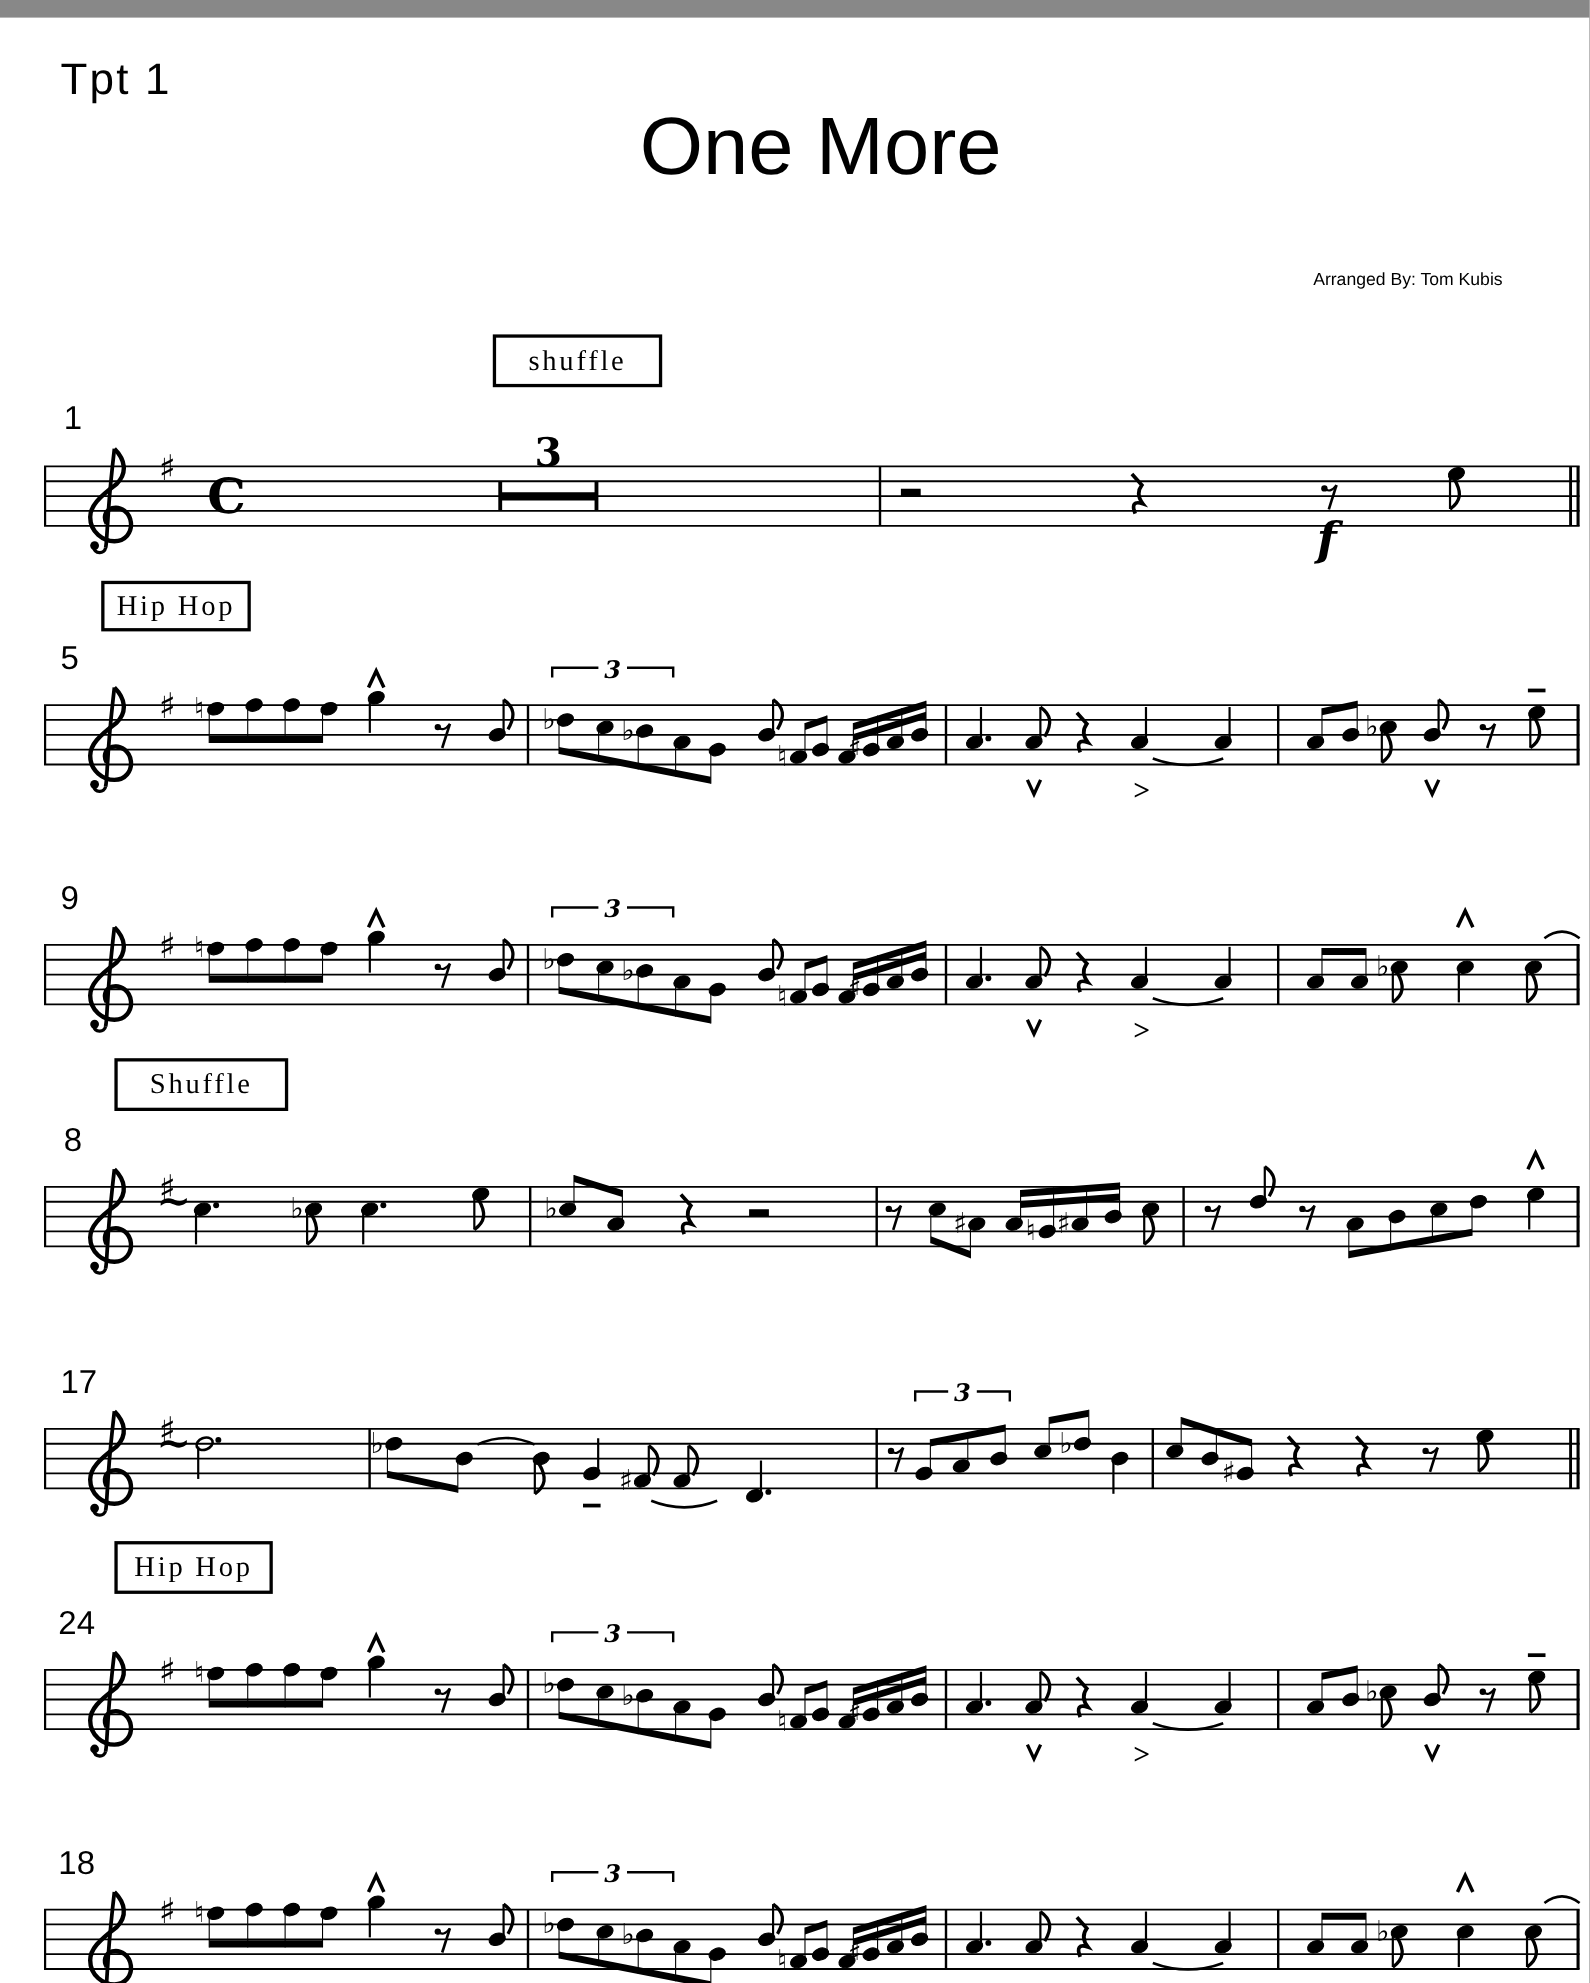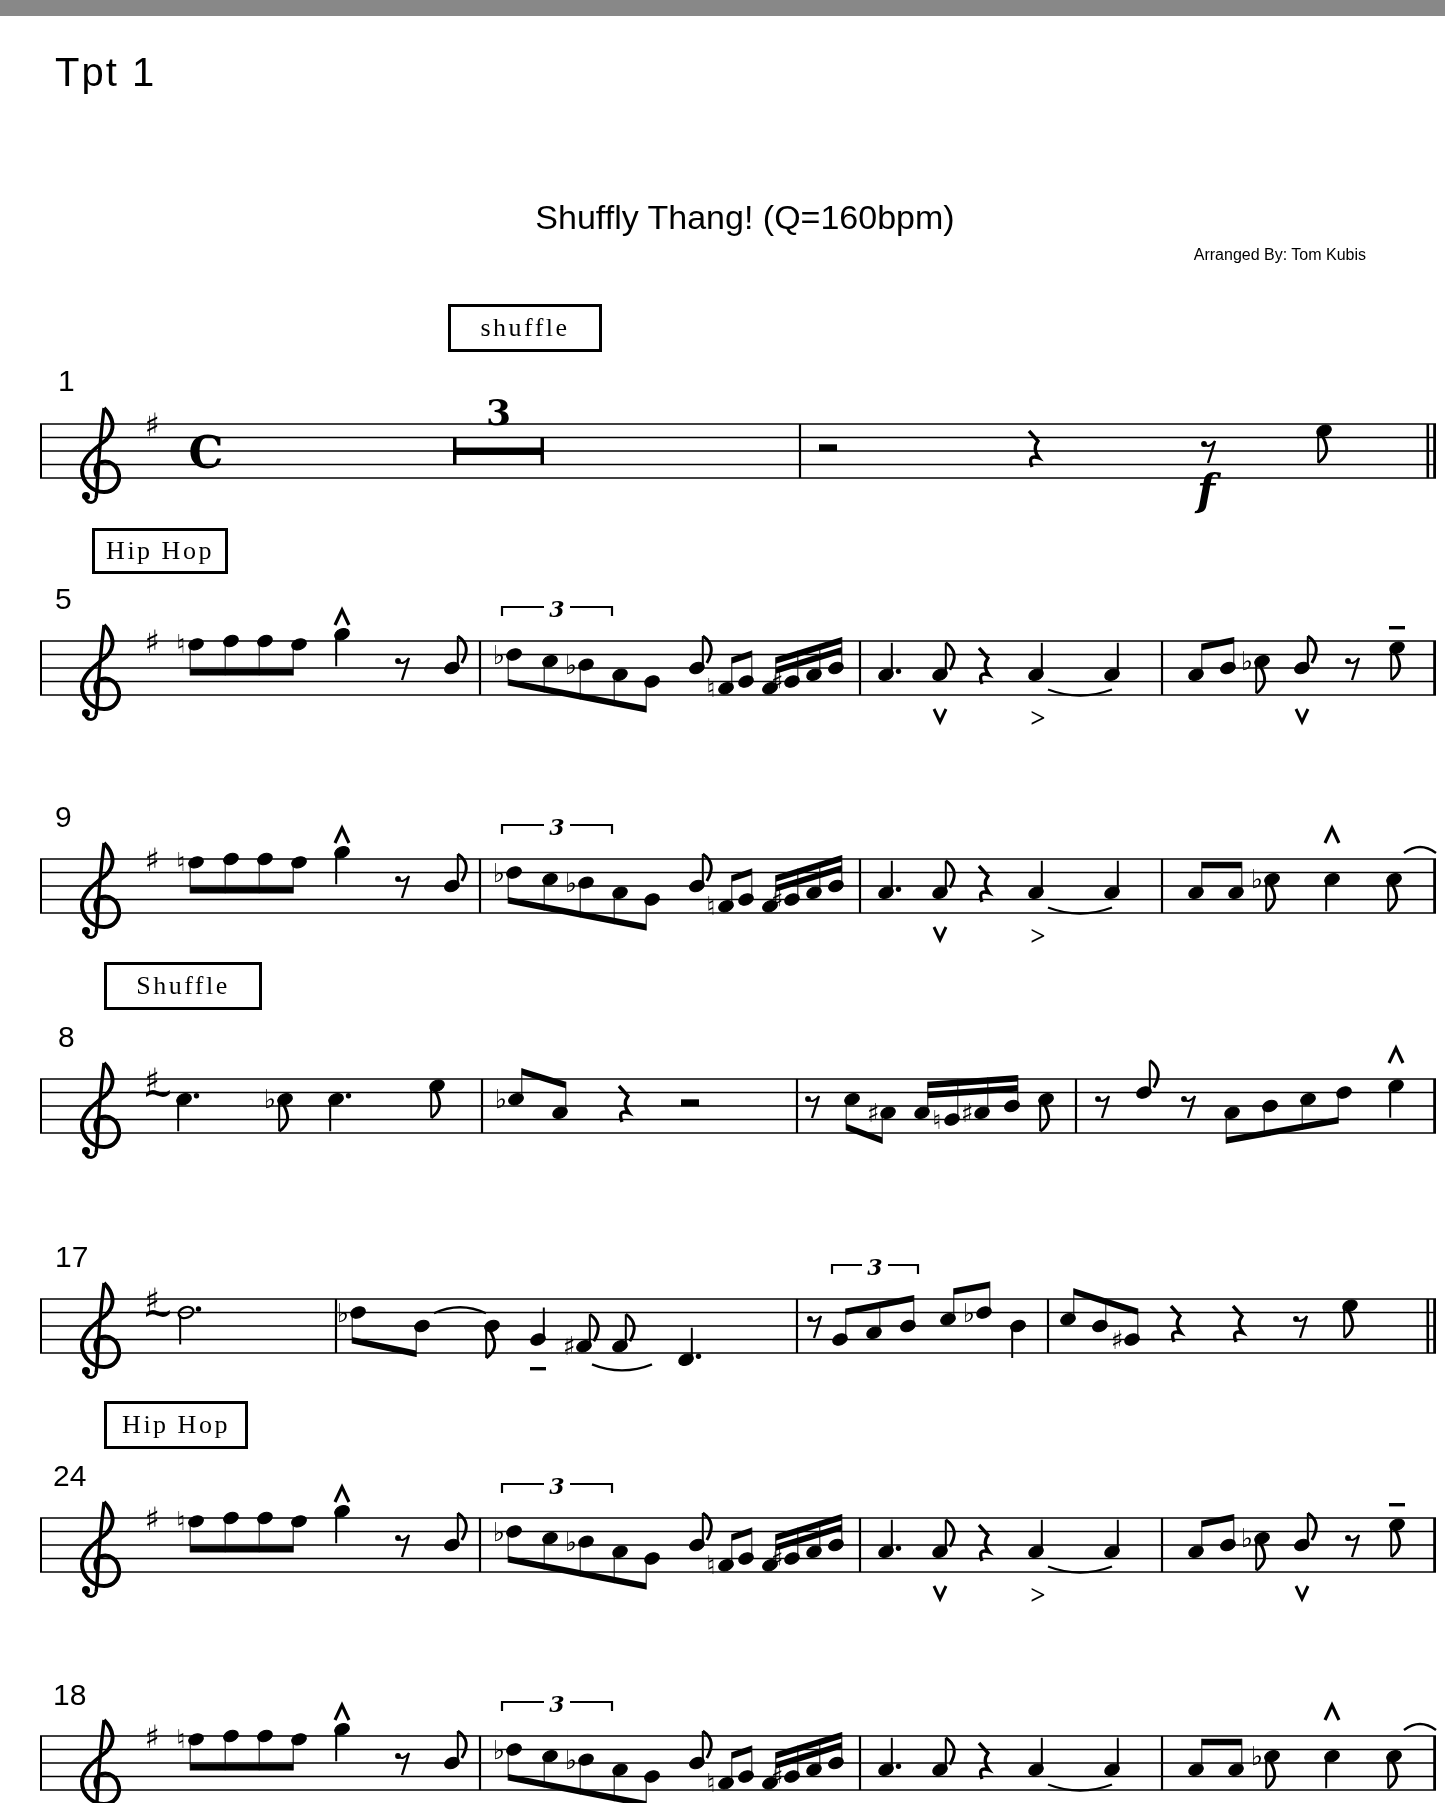--- a/index.html
+++ b/index.html
@@ -13,21 +13,21 @@
              font-size:26px;letter-spacing:2.5px;white-space:nowrap;background:#fff;font-family:Liberation Serif, serif;}
   .measure-number{position:absolute;font-size:30px;}
   svg#score{position:absolute;left:0;top:0;}
   svg#score *{vector-effect:none;}
 </style>
 </head>
 <body>
 
 <div class="page">
   <div class="part-name">Tpt 1</div>
-  <div class="score-subtitle">Shuffly Thang! (Q=160bpm)</div>
+  <div class="score-title">One More</div>
   <div class="arranger">Arranged By: Tom Kubis</div>
   <svg id="score" width="1445" height="1803" viewBox="0 0 1445 1803">
       <g>
         <line x1="40" y1="408" x2="1436" y2="408" stroke="#000" stroke-width="1.6"></line>
         <line x1="40" y1="421.5" x2="1436" y2="421.5" stroke="#000" stroke-width="1.6"></line>
         <line x1="40" y1="435" x2="1436" y2="435" stroke="#000" stroke-width="1.6"></line>
         <line x1="40" y1="448.5" x2="1436" y2="448.5" stroke="#000" stroke-width="1.6"></line>
         <line x1="40" y1="462" x2="1436" y2="462" stroke="#000" stroke-width="1.6"></line>
         <rect x="40" y="408" width="2" height="54" fill="#000"></rect>
         <g transform="translate(64,408)" stroke="#000" fill="none">

